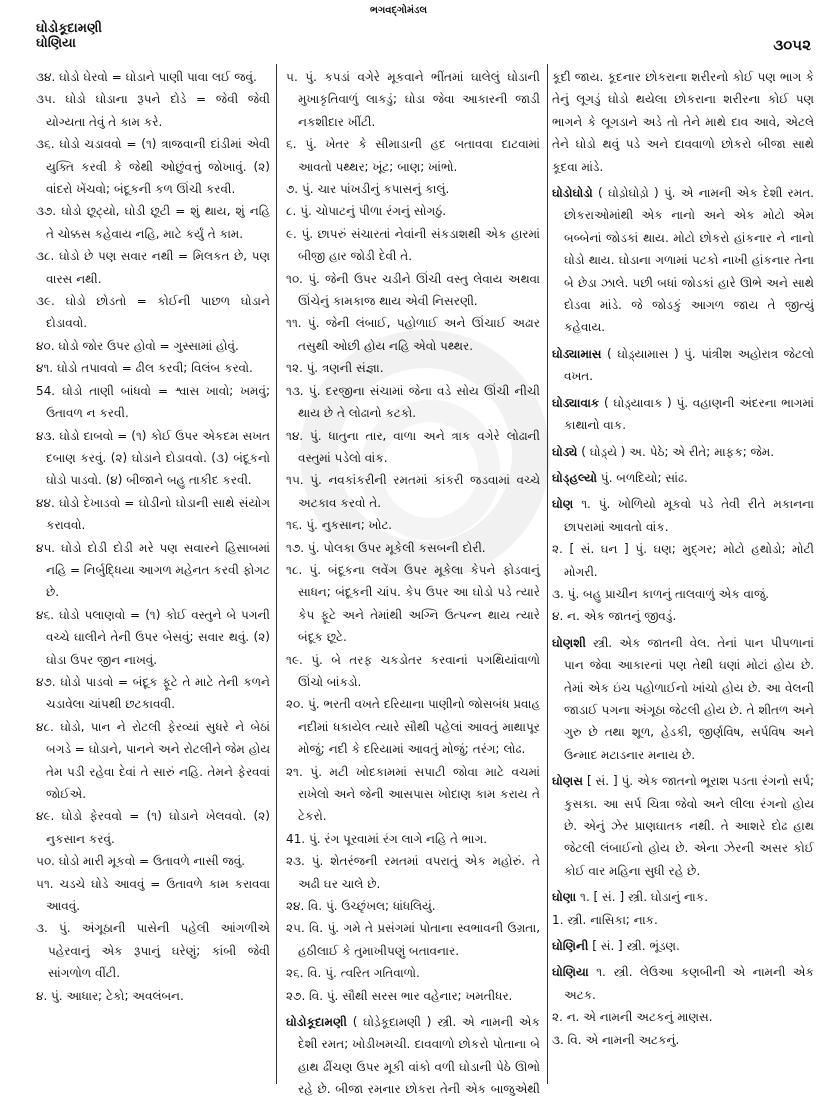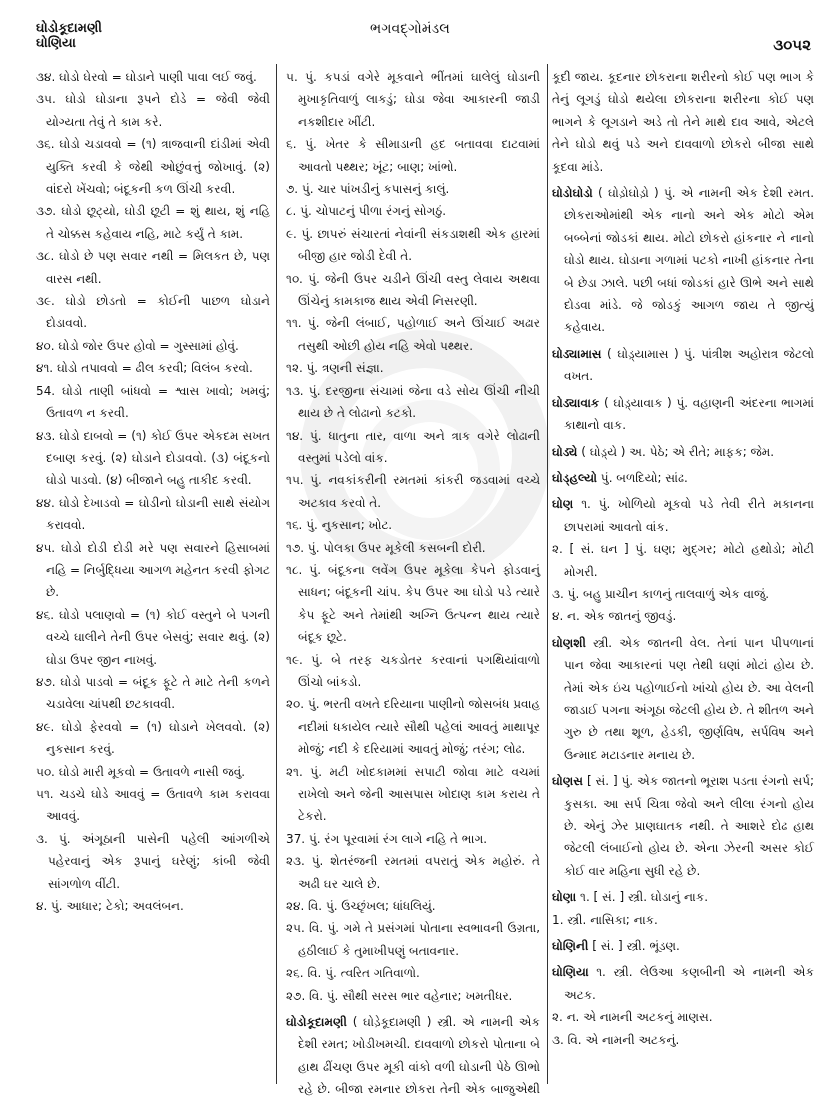--- a/index.html
+++ b/index.html
@@ -15,21 +15,21 @@
       border-radius: 50%; border: 38px solid #f1f1f1; box-sizing: border-box;
       pointer-events: none;
     }
     .watermark2 {
       position: absolute; left: 360px; top: 400px; width: 140px; height: 140px;
       border-radius: 50%; border: 22px solid #f4f4f4; box-sizing: border-box;
       pointer-events: none;
     }
     .header { position: absolute; left: 0; top: 0; width: 825px; height: 60px; }
     .hdr-left { position: absolute; left: 36px; top: 20px; font-weight: bold; font-size: 13px; line-height: 15px; }
-    .hdr-center { position: absolute; left: 370px; top: 20px; font-weight: normal; font-size: 14px; }
+    .hdr-center { position: absolute; left: 370px; top: 4px; font-weight: bold; font-size: 10px; }
     .hdr-right { position: absolute; right: 14px; top: 36px; font-weight: bold; font-size: 15px; }
     .col {
       position: absolute; top: 66px; font-size: 12px; line-height: 22.4px;
       text-align: justify;
     }
     .col1 { left: 36px; width: 234px; }
     .col2 { left: 286px; width: 254px; }
     .col3 { left: 552px; width: 262px; }
     .divider { position: absolute; top: 64px; width: 1px; height: 1020px; background: #333; }
     .div1 { left: 276px; }
@@ -68,20 +68,21 @@
       <p class="entry sub"><span>૩૮. ઘોડો છે પણ સવાર નથી = મિલકત છે, પણ વારસ નથી.</span></p>
       <p class="entry sub"><span>૩૯. ઘોડો છોડતો = કોઈની પાછળ ઘોડાને દોડાવવો.</span></p>
       <p class="entry sub"><span>૪૦. ઘોડો જોર ઉપર હોવો = ગુસ્સામાં હોવું.</span></p>
       <p class="entry sub"><span>૪૧. ઘોડો તપાવવો = ઢીલ કરવી; વિલંબ કરવો.</span></p>
       <p class="entry sub"><span>54. ઘોડો તાણી બાંધવો = શ્વાસ ખાવો; ખમવું; ઉતાવળ ન કરવી.</span></p>
       <p class="entry sub"><span>૪૩. ઘોડો દાબવો = (૧) કોઈ ઉપર એકદમ સખત દબાણ કરવું. (૨) ઘોડાને દોડાવવો. (૩) બંદૂકનો ઘોડો પાડવો. (૪) બીજાને બહુ તાકીદ કરવી.</span></p>
       <p class="entry sub"><span>૪૪. ઘોડો દેખાડવો = ઘોડીનો ઘોડાની સાથે સંયોગ કરાવવો.</span></p>
       <p class="entry sub"><span>૪૫. ઘોડો દોડી દોડી મરે પણ સવારને હિસાબમાં નહિ = નિર્બુદ્ધિયા આગળ મહેનત કરવી ફોગટ છે.</span></p>
       <p class="entry sub"><span>૪૬. ઘોડો પલાણવો = (૧) કોઈ વસ્તુને બે પગની વચ્ચે ઘાલીને તેની ઉપર બેસવું; સવાર થવું. (૨) ઘોડા ઉપર જીન નાખવું.</span></p>
       <p class="entry sub"><span>૪૭. ઘોડો પાડવો = બંદૂક ફૂટે તે માટે તેની કળને ચડાવેલા ચાંપથી છટકાવવી.</span></p>
+      <p class="entry sub"><span>૪૮. ઘોડો, પાન ને રોટલી ફેરવ્યાં સુધરે ને બેઠાં બગડે = ઘોડાને, પાનને અને રોટલીને જેમ હોય તેમ પડી રહેવા દેવાં તે સારું નહિ. તેમને ફેરવવાં જોઈએ.</span></p>
       <p class="entry sub"><span>૪૯. ઘોડો ફેરવવો = (૧) ઘોડાને ખેલવવો. (૨) નુકસાન કરવું.</span></p>
       <p class="entry sub"><span>૫૦. ઘોડો મારી મૂકવો = ઉતાવળે નાસી જવું.</span></p>
       <p class="entry sub"><span>૫૧. ચડચે ઘોડે આવવું = ઉતાવળે કામ કરાવવા આવવું.</span></p>
       <p class="entry sense"><span>૩. પું. અંગૂઠાની પાસેની પહેલી આંગળીએ પહેરવાનું એક રૂપાનું ઘરેણું; કાંબી જેવી સાંગળોળ વીંટી.</span></p>
       <p class="entry sense"><span>૪. પું. આધાર; ટેકો; અવલંબન.</span></p>
     </div>
   <div class="col col2">
       <p class="entry sense"><span>૫. પું. કપડાં વગેરે મૂકવાને ભીંતમાં ઘાલેલું ઘોડાની મુખાકૃતિવાળું લાકડું; ઘોડા જેવા આકારની જાડી નકશીદાર ખીંટી.</span></p>
       <p class="entry sense"><span>૬. પું. ખેતર કે સીમાડાની હદ બતાવવા દાટવામાં આવતો પથ્થર; ખૂંટ; બાણ; ખાંભો.</span></p>
       <p class="entry sense"><span>૭. પું. ચાર પાંખડીનું કપાસનું કાલું.</span></p>
@@ -92,21 +93,21 @@
       <p class="entry sense"><span>૧૨. પું. ત્રણની સંજ્ઞા.</span></p>
       <p class="entry sense"><span>૧૩. પું. દરજીના સંચામાં જેના વડે સોય ઊંચી નીચી થાય છે તે લોઢાનો કટકો.</span></p>
       <p class="entry sense"><span>૧૪. પું. ધાતુના તાર, વાળા અને ત્રાક વગેરે લોઢાની વસ્તુમાં પડેલો વાંક.</span></p>
       <p class="entry sense"><span>૧૫. પું. નવકાંકરીની રમતમાં કાંકરી જડવામાં વચ્ચે અટકાવ કરવો તે.</span></p>
       <p class="entry sense"><span>૧૬. પું. નુકસાન; ખોટ.</span></p>
       <p class="entry sense"><span>૧૭. પું. પોલકા ઉપર મૂકેલી કસબની દોરી.</span></p>
       <p class="entry sense"><span>૧૮. પું. બંદૂકના લવેંગ ઉપર મૂકેલા કેપને ફોડવાનું સાધન; બંદૂકની ચાંપ. કેપ ઉપર આ ઘોડો પડે ત્યારે કેપ ફૂટે અને તેમાંથી અગ્નિ ઉત્પન્ન થાય ત્યારે બંદૂક છૂટે.</span></p>
       <p class="entry sense"><span>૧૯. પું. બે તરફ ચકડોતર કરવાનાં પગથિયાંવાળો ઊંચો બાંકડો.</span></p>
       <p class="entry sense"><span>૨૦. પું. ભરતી વખતે દરિયાના પાણીનો જોસબંધ પ્રવાહ નદીમાં ધકાયેલ ત્યારે સૌથી પહેલાં આવતું માથાપૂર મોજું; નદી કે દરિયામાં આવતું મોજું; તરંગ; લોઢ.</span></p>
       <p class="entry sense"><span>૨૧. પું. મટી ખોદકામમાં સપાટી જોવા માટે વચમાં રાખેલો અને જેની આસપાસ ખોદાણ કામ કરાય તે ટેકરો.</span></p>
-      <p class="entry sense"><span>37. પું. રંગ પૂરવામાં રંગ લાગે નહિ તે ભાગ.</span></p>
+      <p class="entry sense"><span>41. પું. રંગ પૂરવામાં રંગ લાગે નહિ તે ભાગ.</span></p>
       <p class="entry sense"><span>૨૩. પું. શેતરંજની રમતમાં વપરાતું એક મહોરું. તે અઢી ઘર ચાલે છે.</span></p>
       <p class="entry sense"><span>૨૪. વિ. પું. ઉચ્છૃંખલ; ધાંધલિયું.</span></p>
       <p class="entry sense"><span>૨૫. વિ. પું. ગમે તે પ્રસંગમાં પોતાના સ્વભાવની ઉગ્રતા, હઠીલાઈ કે તુમાખીપણું બતાવનાર.</span></p>
       <p class="entry sense"><span>૨૬. વિ. પું. ત્વરિત ગતિવાળો.</span></p>
       <p class="entry sense"><span>૨૭. વિ. પું. સૌથી સરસ ભાર વહેનાર; ખમતીધર.</span></p>
       <p class="entry head gap"><span class="hw">ઘોડોકૂદામણી</span><span> ( ઘોડ઼ેકૂદામણી ) સ્ત્રી. એ નામની એક દેશી રમત; ખોડીખમચી. દાવવાળો છોકરો પોતાના બે હાથ ઢીંચણ ઉપર મૂકી વાંકો વળી ઘોડાની પેઠે ઊભો રહે છે. બીજા રમનાર છોકરા તેની એક બાજુએથી બીજી બાજુએ</span></p>
     </div>
   <div class="col col3">
       <p class="entry "><span>કૂદી જાય. કૂદનાર છોકરાના શરીરનો કોઈ પણ ભાગ કે તેનું લૂગડું ઘોડો થયેલા છોકરાના શરીરના કોઈ પણ ભાગને કે લૂગડાને અડે તો તેને માથે દાવ આવે, એટલે તેને ઘોડો થવું પડે અને દાવવાળો છોકરો બીજા સાથે કૂદવા માંડે.</span></p>
       <p class="entry head gap"><span class="hw">ઘોડોઘોડો</span><span> ( ઘોડ઼ોઘોડ઼ો ) પું. એ નામની એક દેશી રમત. છોકરાઓમાંથી એક નાનો અને એક મોટો એમ બબ્બેનાં જોડકાં થાય. મોટો છોકરો હાંકનાર ને નાનો ઘોડો થાય. ઘોડાના ગળામાં પટકો નાખી હાંકનાર તેના બે છેડા ઝાલે. પછી બધાં જોડકાં હારે ઊભે અને સાથે દોડવા માંડે. જે જોડકું આગળ જાય તે જીત્યું કહેવાય.</span></p>

